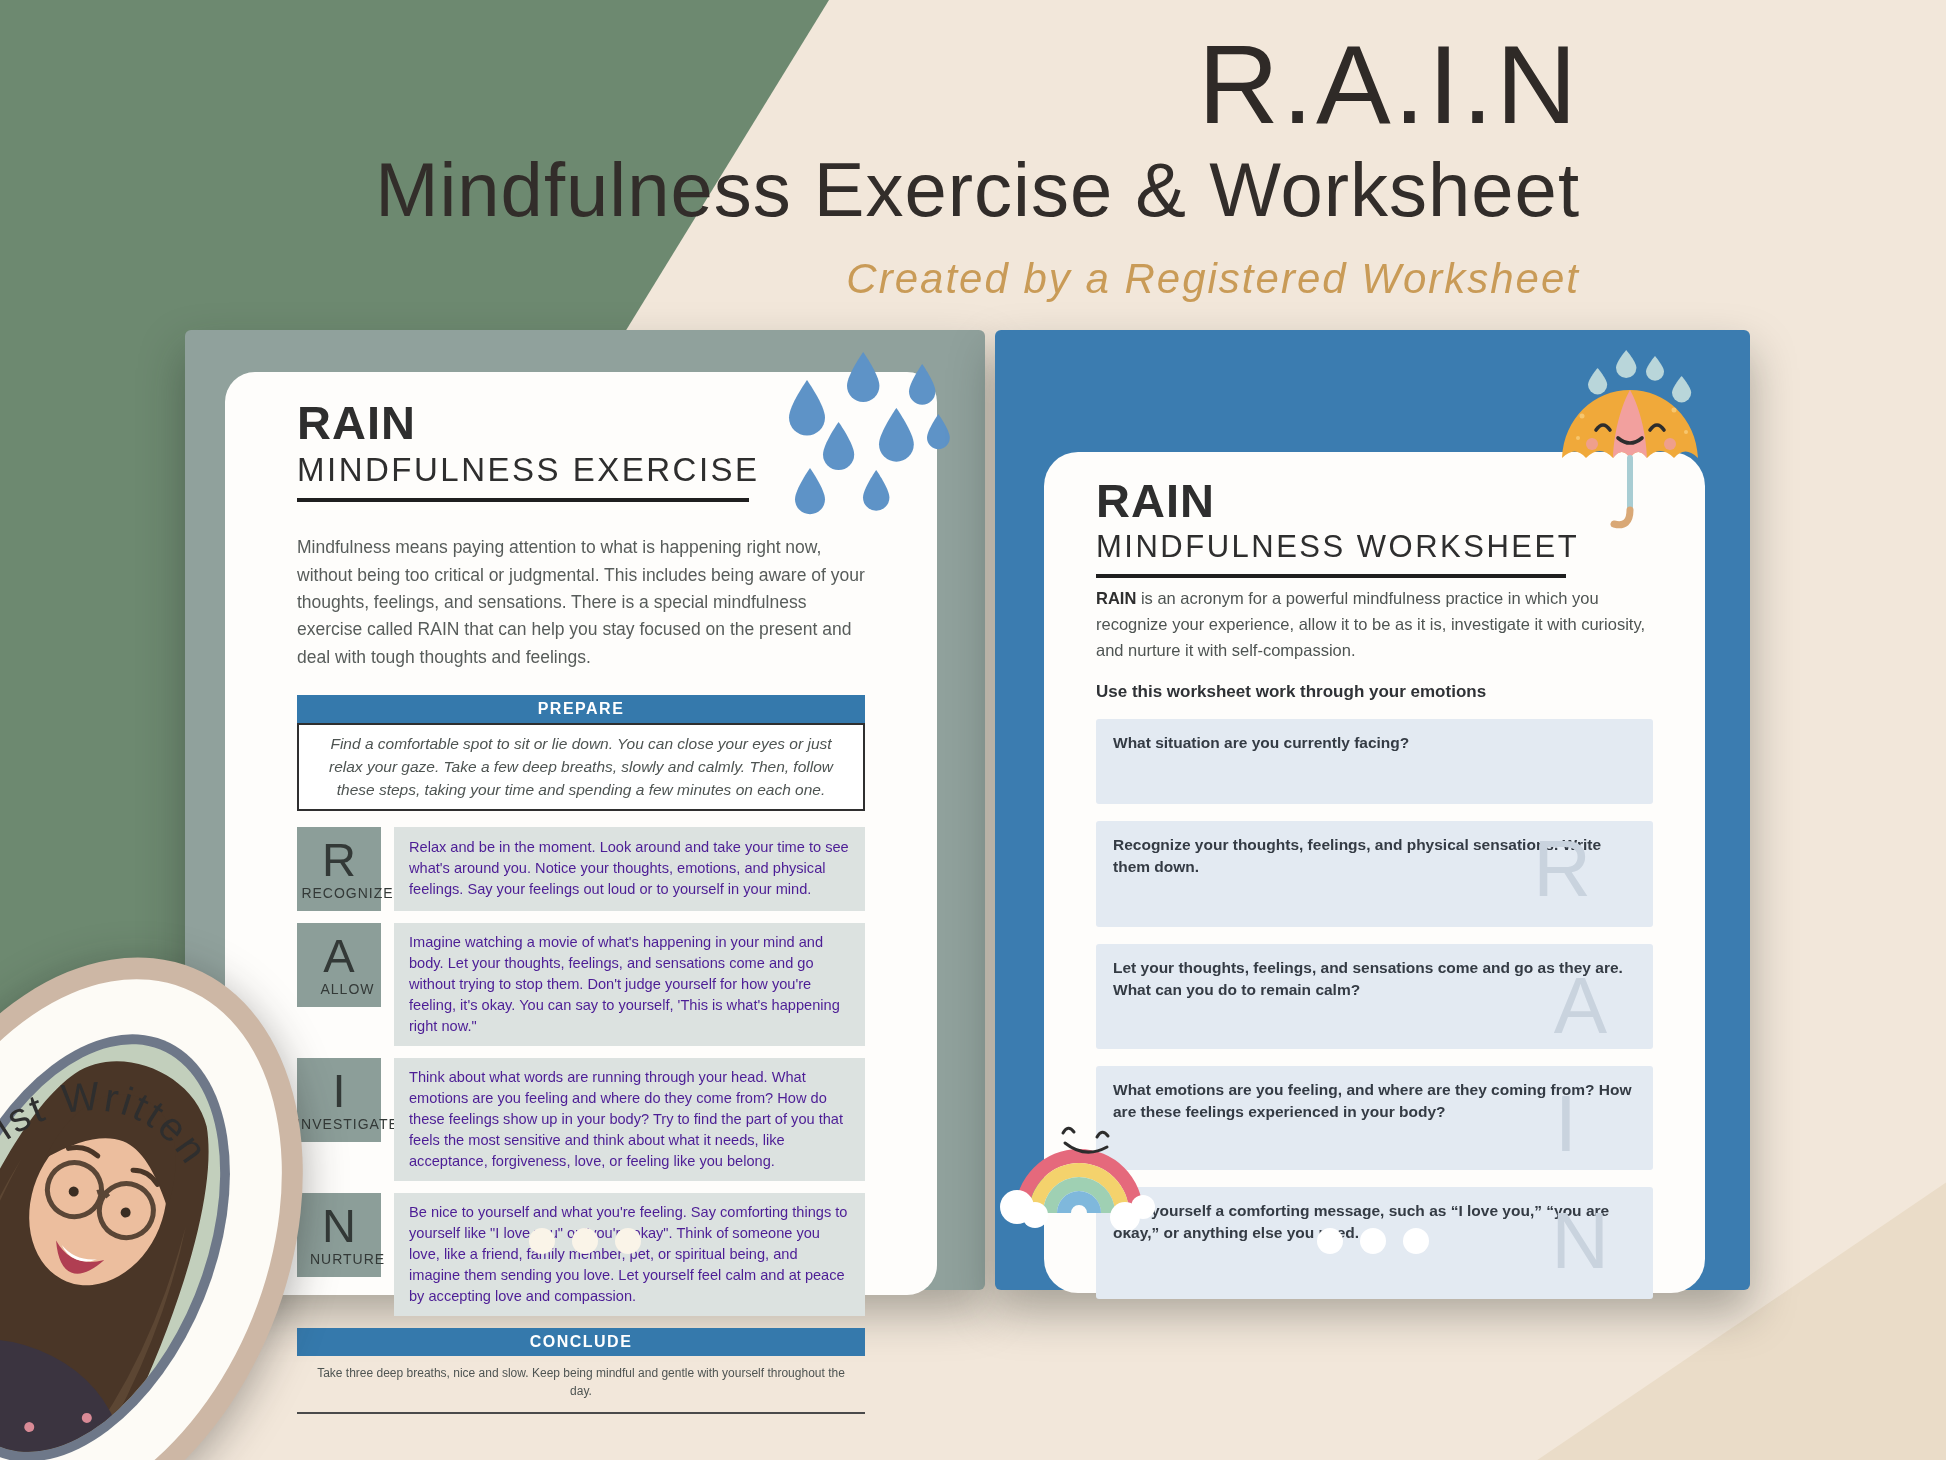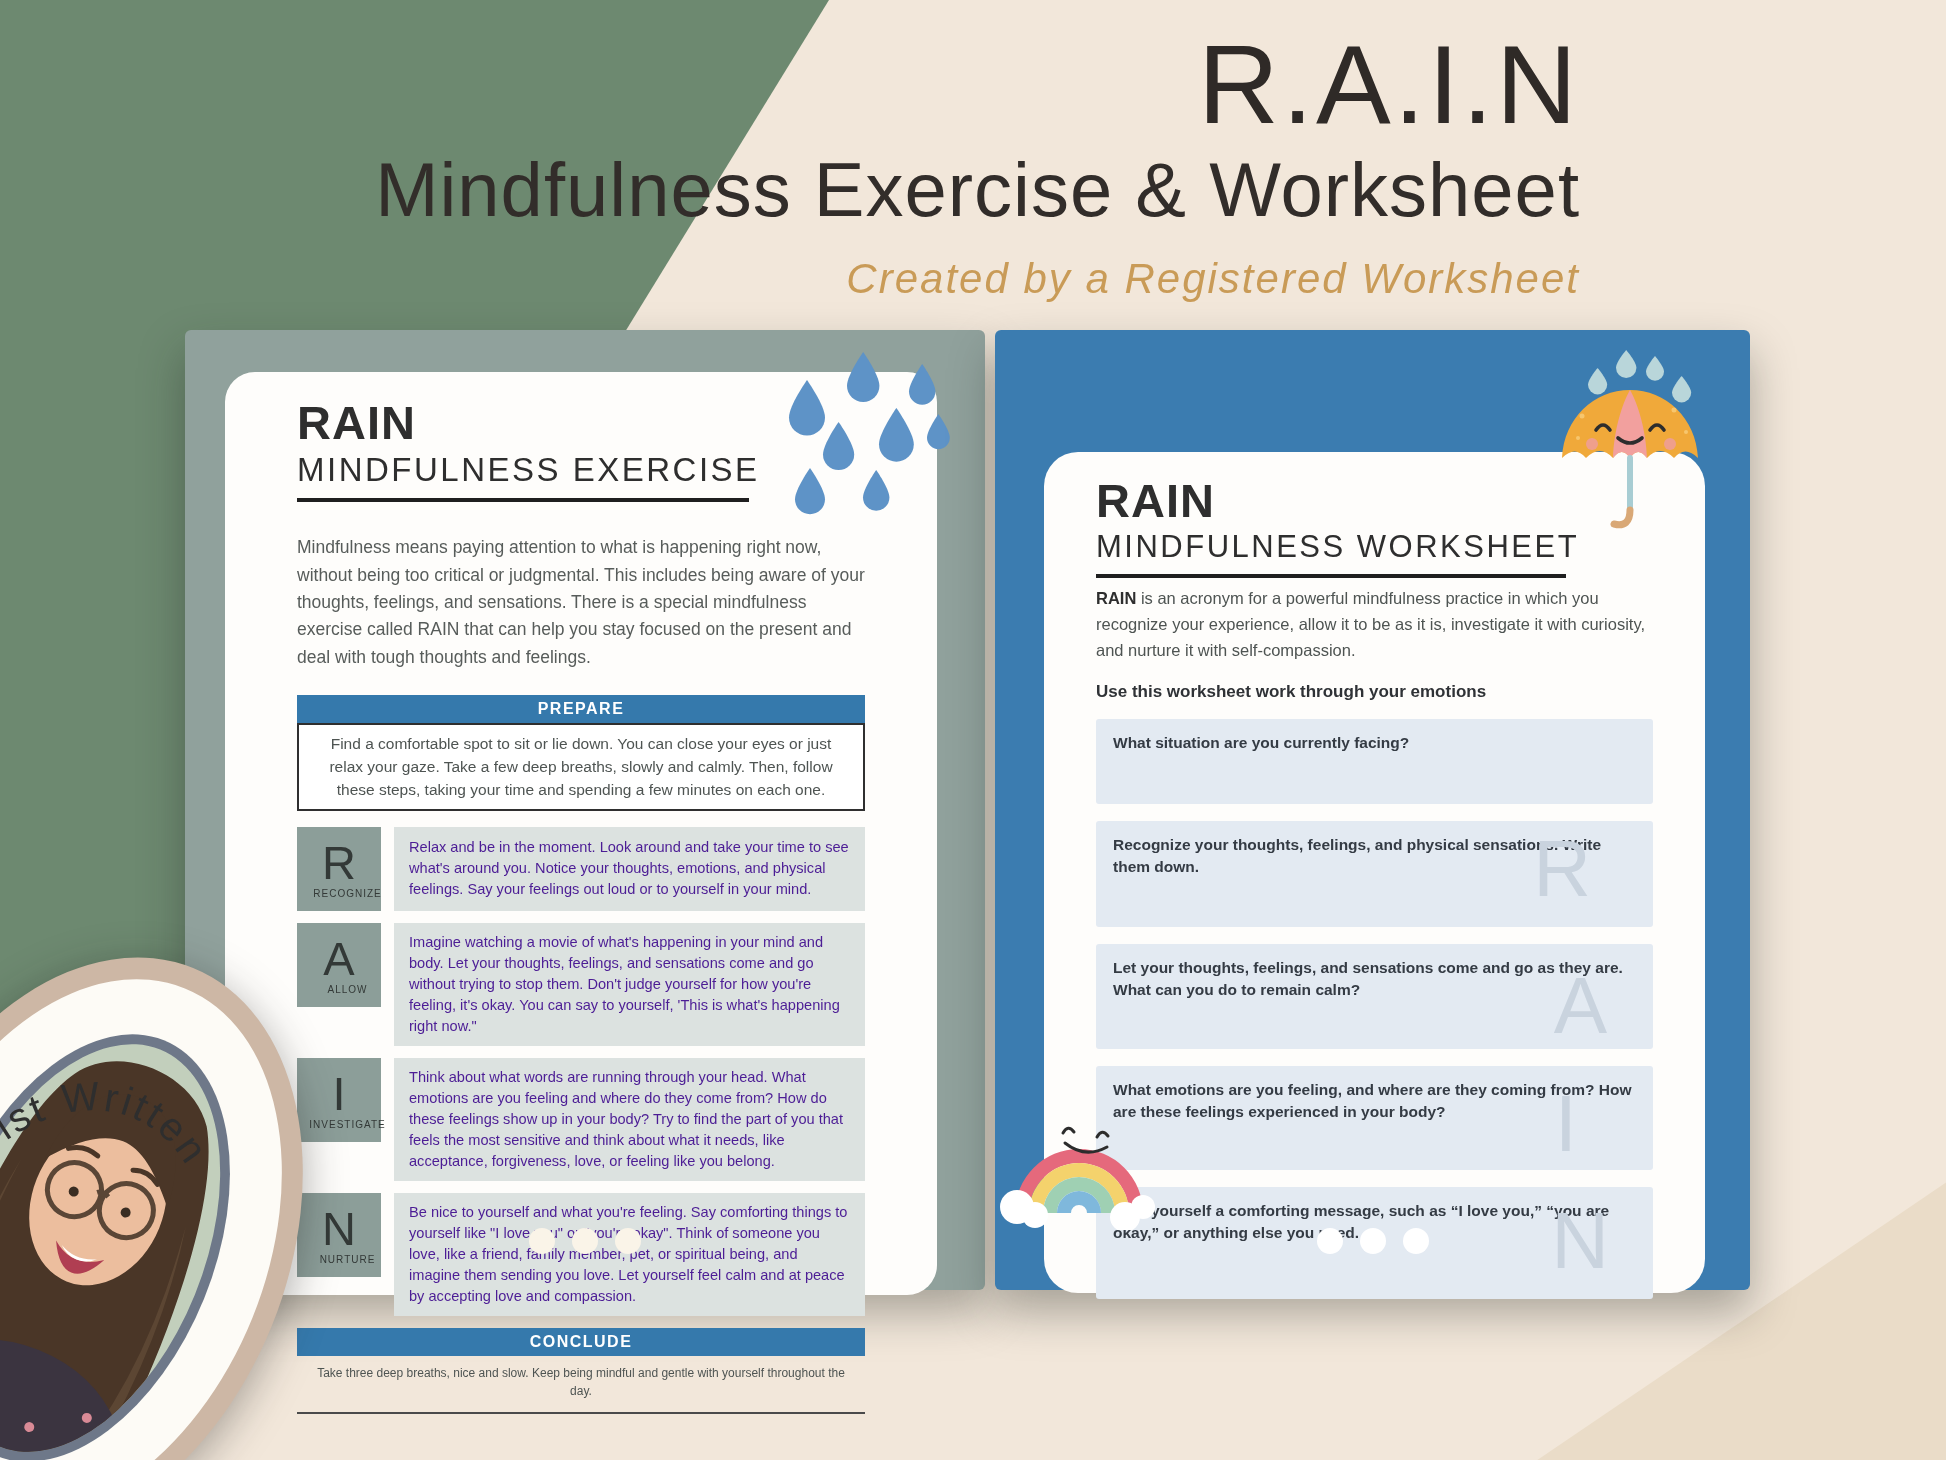--- a/index.html
+++ b/index.html
@@ -28,27 +28,27 @@
   .dots{position:absolute;bottom:36px;left:0;width:100%;display:flex;justify-content:center;gap:17px;}
   .dot{width:26px;height:26px;border-radius:50%;background:#faf4e8;}
   
   .ex-title{font-size:47px;font-weight:700;color:#2e2e2e;letter-spacing:1px;line-height:1.05;}
   .ex-sub{font-size:33px;color:#2e2e2e;letter-spacing:2.5px;margin-top:4px;}
   .rule{height:4px;background:#1f1f1f;width:452px;margin-top:9px;}
   .ex-intro{margin-top:32px;font-size:17.5px;line-height:1.56;color:#575c5a;}
   .bar{margin-top:24px;background:#3579ac;color:#fff;font-weight:700;font-size:16px;
     letter-spacing:1.5px;text-align:center;padding:5px 16px;}
   .prepare-box{border:2px solid #2f2f2f;background:#fff;text-align:center;
-    font-size:15.5px;line-height:1.5;color:#4e5452;padding:7px 18px;}
+    font-size:15.5px;line-height:1.5;color:#4e5452;padding:7px 18px;font-style:italic;}
   .rows{margin-top:16px;}
   .step-row{display:flex;gap:13px;margin-bottom:12px;}
   .tile{width:84px;min-width:84px;height:84px;background:#8c9e99;display:flex;
     flex-direction:column;align-items:center;justify-content:center;}
   .tile-letter{font-size:47px;color:#333937;line-height:1;}
-  .tile-word{font-size:10px;color:#333937;letter-spacing:1px;margin-top:2px;margin-left:17px;}
+  .tile-word{font-size:14px;color:#333937;letter-spacing:1px;margin-top:2px;margin-left:17px;}
   .step-text{flex:1;background:#dce2e0;color:#4c1d95;font-size:14.6px;line-height:1.44;
     padding:9px 15px;display:flex;align-items:center;}
   .conclude-bar{margin-top:4px;}
   .conclude-box{border-bottom:2px solid #4a4a4a;text-align:center;font-size:12px;
     line-height:1.5;color:#4e5452;padding:8px 14px 12px;}
   
   .drops{position:absolute;top:-22px;right:-14px;}
   
   .ws-intro{margin-top:8px;font-size:16.5px;line-height:1.56;color:#4e5452;}
   .ws-intro b{color:#2e2e2e;}

